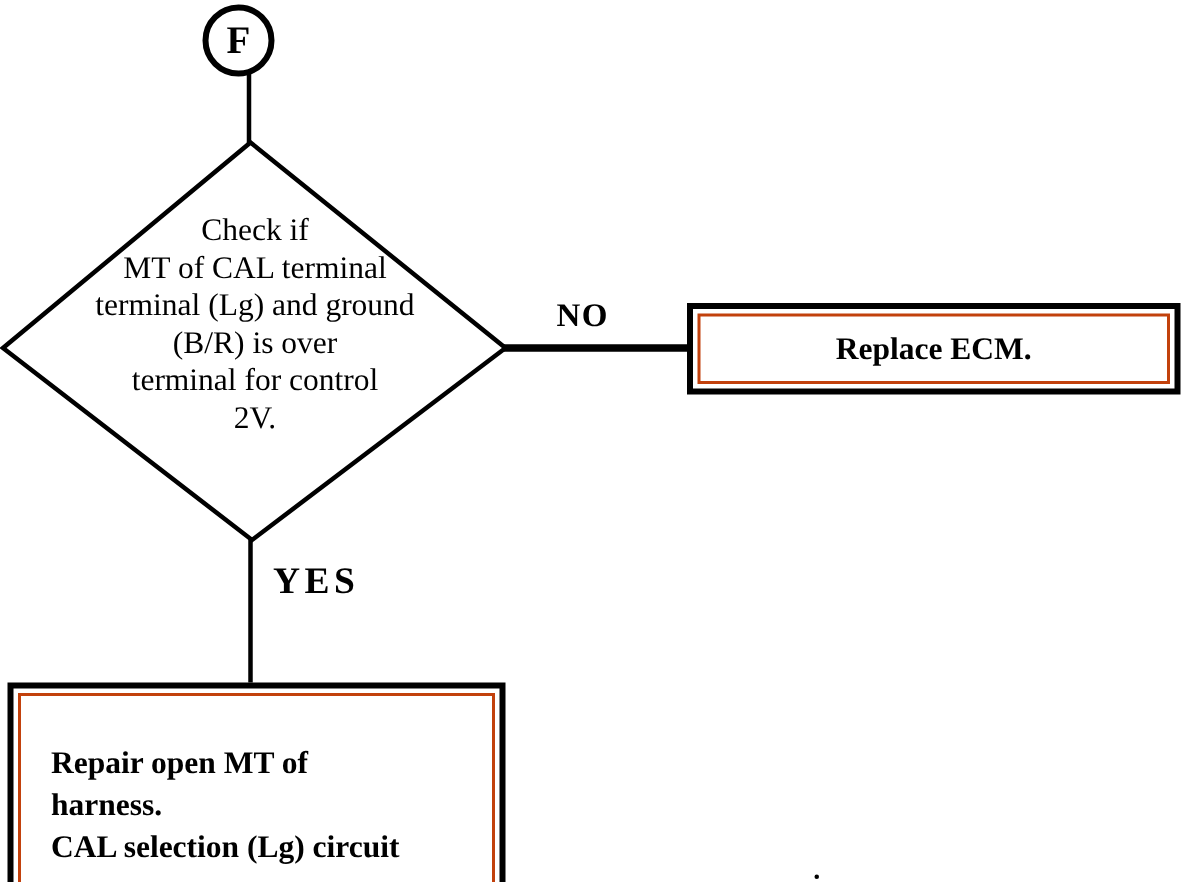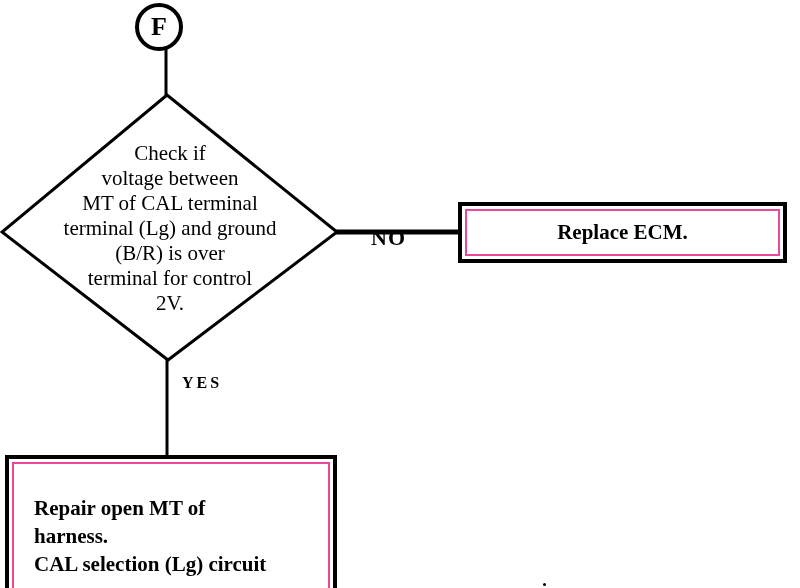--- a/index.html
+++ b/index.html
@@ -55,39 +55,38 @@
   
   .branch-label {
     position: absolute;
     font-weight: bold;
   }
   .no-label {
     left: 371px;
     top: 197px;
     font-size: 22px;
     letter-spacing: 1px;
-    margin-top: 28px;
   }
   .yes-label {
     left: 182px;
     top: 374px;
-    font-size: 16px;
+    font-size: 25px;
     letter-spacing: 3px;
   }
   
   .dbox {
     position: absolute;
     box-sizing: border-box;
     border: 4px solid #000;
     padding: 3px;
     background: #fff;
   }
   .dbox-inner {
     box-sizing: border-box;
-    border: 2px solid #ec4899;
+    border: 2px solid #c2410c;
     width: 100%;
     height: 100%;
     display: flex;
     font-weight: bold;
     font-size: 21px;
   }
   .replace-box {
     left: 458px;
     top: 202px;
     width: 329px;
@@ -132,21 +131,20 @@
     <line x1="336" y1="232" x2="460" y2="232" stroke="#000" stroke-width="5"></line>
     <line x1="167" y1="358" x2="167" y2="457" stroke="#000" stroke-width="3"></line>
   </svg>
 
   <div class="connector-circle">
     <span>F</span>
   </div>
 
   <div class="decision-text">
     <div>Check if</div>
-    <div>voltage between</div>
     <div>MT of CAL terminal</div>
     <div>terminal (Lg) and ground</div>
     <div>(B/R) is over</div>
     <div>terminal for control</div>
     <div>2V.</div>
   </div>
 
   <div class="branch-label no-label">NO</div>
 
   <div class="dbox replace-box">

